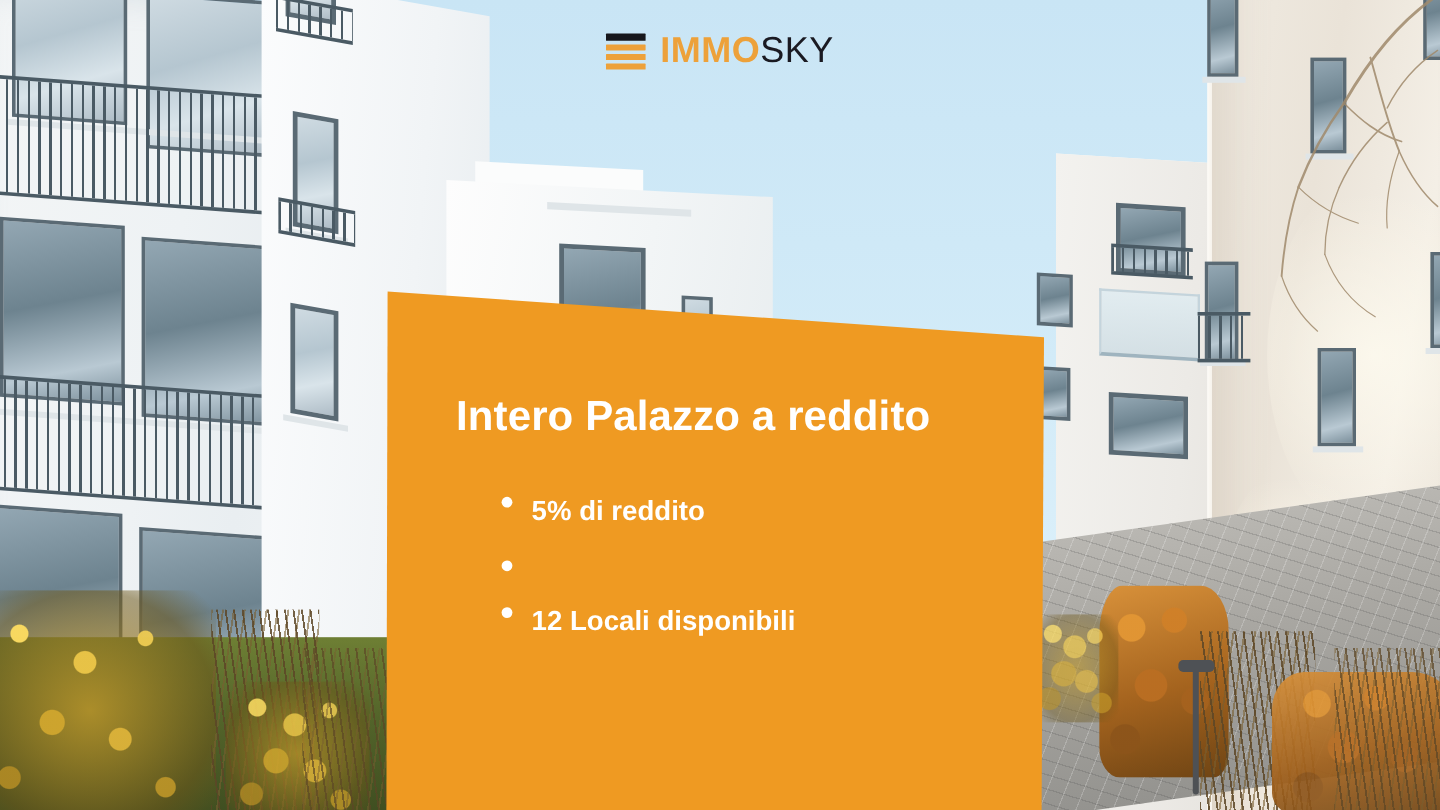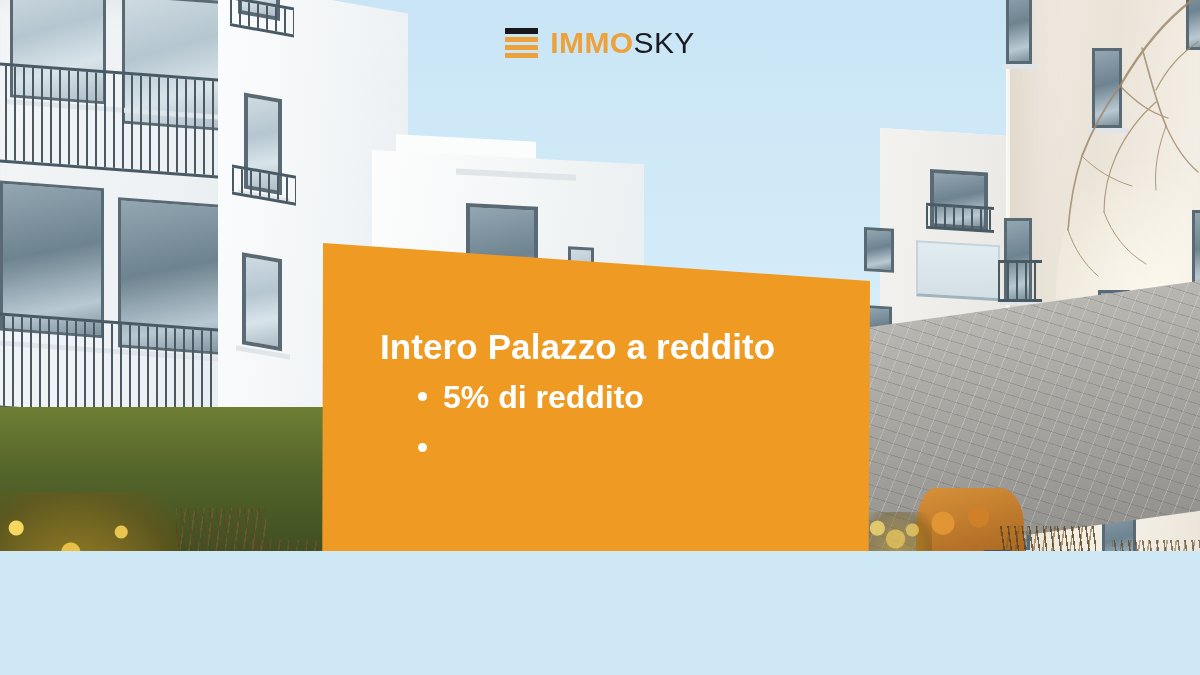--- a/index.html
+++ b/index.html
@@ -2,21 +2,21 @@
 <html><head>
 <meta charset="utf-8">
 <style>
   * { margin:0; padding:0; box-sizing:border-box; }
   html,body { width:1200px; height:675px; overflow:hidden; }
   body {
     font-family: "Liberation Sans", sans-serif;
     background:#cfe8f6;
     position:relative;
   }
-  .canvas { position:absolute; inset:0; width:1200px; height:551px; overflow:hidden; }
+  .canvas { position:absolute; inset:0; width:1200px; height:675px; overflow:hidden; }
 
   
   .sky {
     position:absolute; inset:0;
     background:linear-gradient(180deg,#c9e5f5 0%,#d2ebf8 45%,#dcf0fa 75%,#e3f3fb 100%);
   }
 
   
   .bldg-left {
     position:absolute; left:-8px; top:-10px; width:400px; height:600px;
@@ -159,26 +159,26 @@
 
   
   .panel-wrap { position:absolute; inset:0; z-index:20; pointer-events:none; }
   .panel-svg { position:absolute; left:0; top:0; }
   .panel-content {
     position:absolute; left:322px; top:236px; width:556px; height:440px;
     padding:92px 0 0 58px; color:#ffffff; pointer-events:auto;
   }
   .panel-title {
     font-size:35px; font-weight:700; letter-spacing:.1px;
-    margin:0 0 14px 0; line-height:1.1; white-space:nowrap;
+    margin:0 0 47px 0; line-height:1.1; white-space:nowrap;
   }
   .panel-list { list-style:none; margin:0; padding:0; }
   .panel-list li {
-    display:flex; align-items:center; gap:16px;
-    font-size:32px; font-weight:700; line-height:1; margin-bottom:30px;
+    display:flex; gap:16px;
+    font-size:23px; font-weight:700; line-height:1; margin-bottom:30px;
     padding-left:38px; white-space:nowrap;
   }
   .panel-list li .dot {
     width:9px; height:9px; border-radius:50%; background:#ffffff; flex:none;
   }
 </style>
 </head>
 <body>
 
 <div class="canvas">
@@ -313,17 +313,21 @@
     <div class="panel-content">
       <h1 class="panel-title">Intero Palazzo a reddito</h1>
       <ul class="panel-list">
         <li>
           <span class="dot"></span>
           <span>5% di reddito</span>
         </li>
         <li>
           <span class="dot"></span>
         </li>
+        <li>
+          <span class="dot"></span>
+          <span>12 Locali disponibili</span>
+        </li>
       </ul>
     </div>
   </div>
 
 </div>
 
 </body></html>

